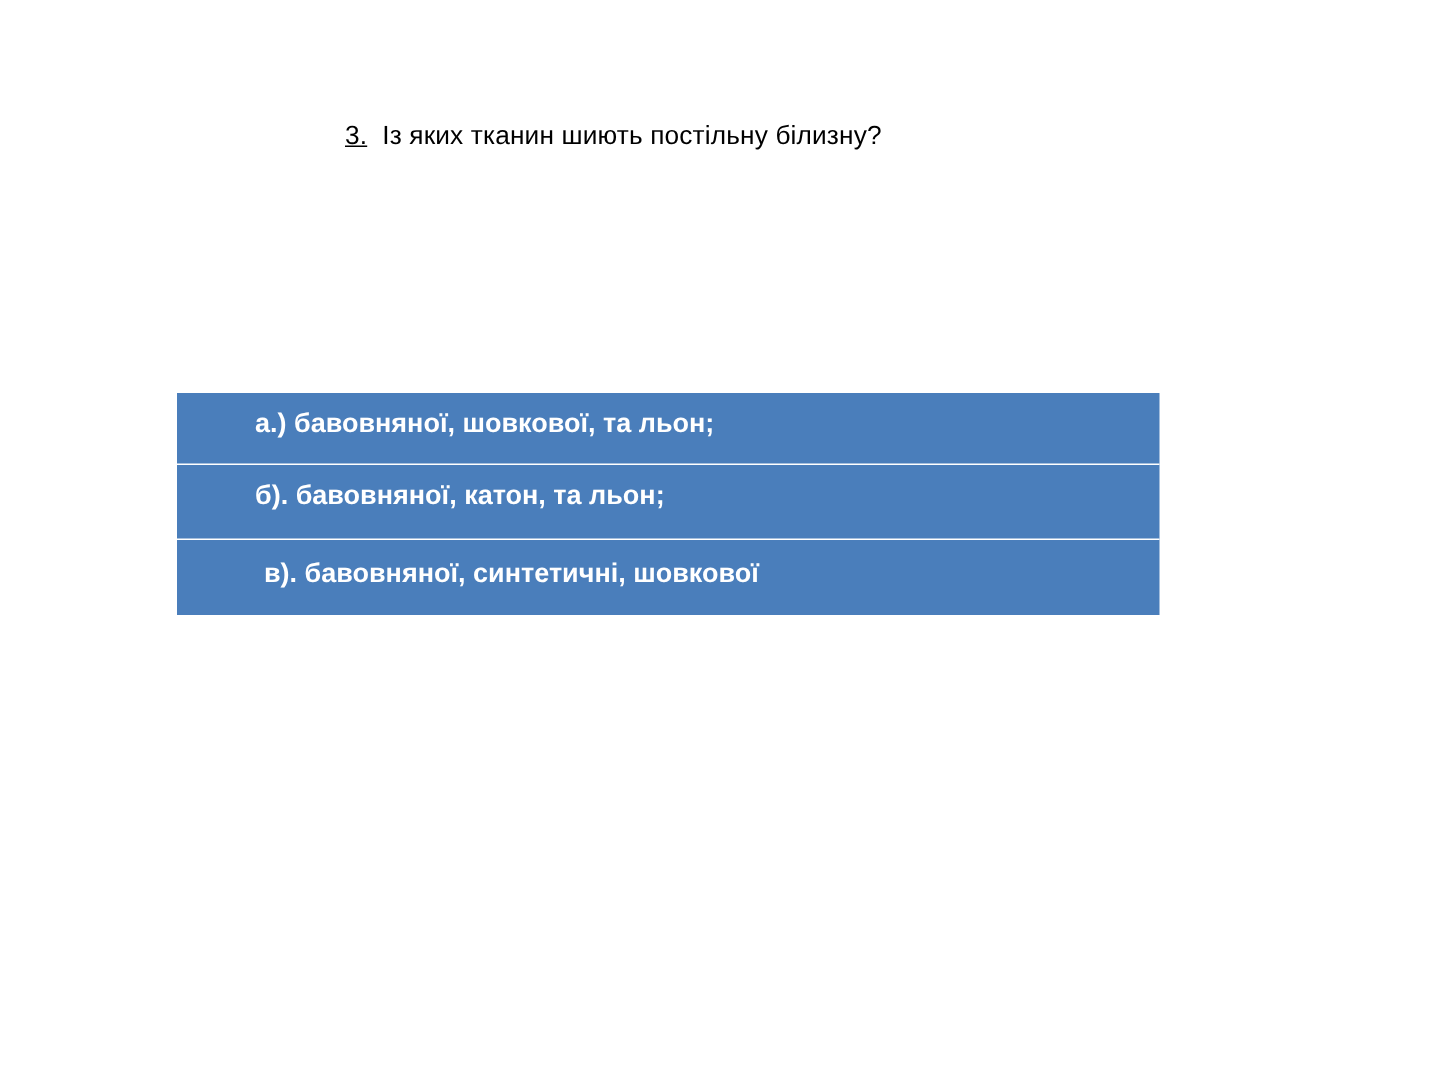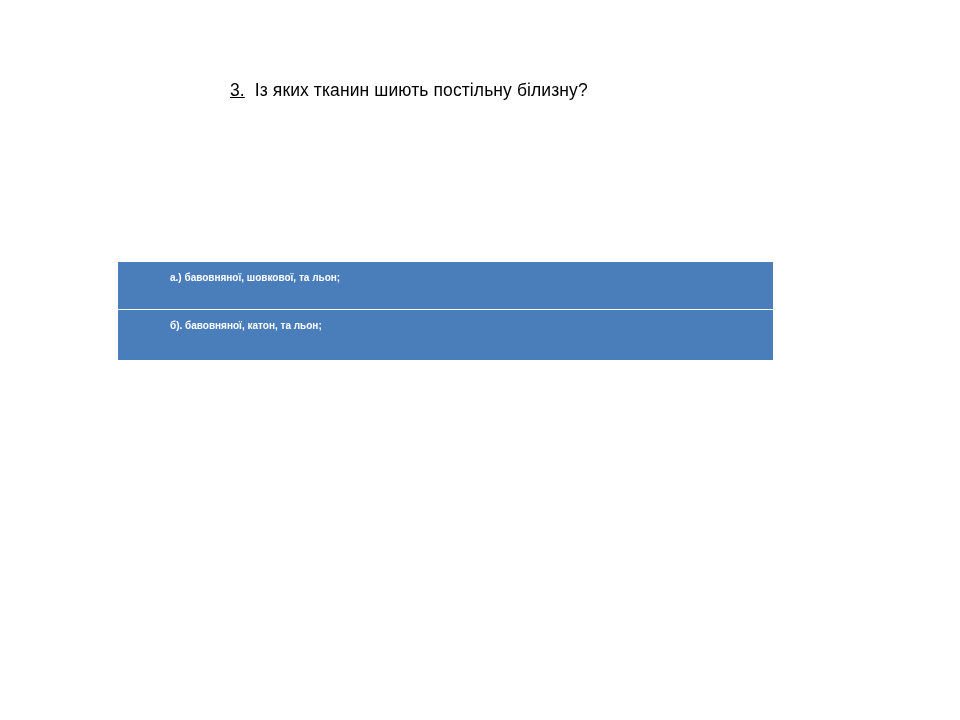--- a/index.html
+++ b/index.html
@@ -38,21 +38,21 @@
   }
   .answers {
     position: absolute;
     left: 118px;
     top: 262px;
     width: 655px;
   }
   .answer-row {
     background: #4a7ebb;
     color: #ffffff;
-    font-size: 10px;
+    font-size: 18px;
     font-weight: bold;
     box-sizing: border-box;
     border-bottom: 1.5px solid #ffffff;
     display: flex;
     align-items: flex-start;
   }
   .answer-row:last-child {
     border-bottom: none;
   }
   .answer-row.r1 {
@@ -82,15 +82,18 @@
     <span class="qnum">3.</span><span class="qspace"></span><span>Із яких тканин шиють постільну білизну?</span>
   </div>
 
   <div class="answers">
     <div class="answer-row r1">
       <span class="answer-text">а.) бавовняної,  шовкової, та льон;</span>
     </div>
     <div class="answer-row r2">
       <span class="answer-text">б). бавовняної, катон, та льон;</span>
     </div>
+    <div class="answer-row r3">
+      <span class="answer-text">в). бавовняної, синтетичні, шовкової</span>
+    </div>
   </div>
 
 </div>
 
 </body></html>

